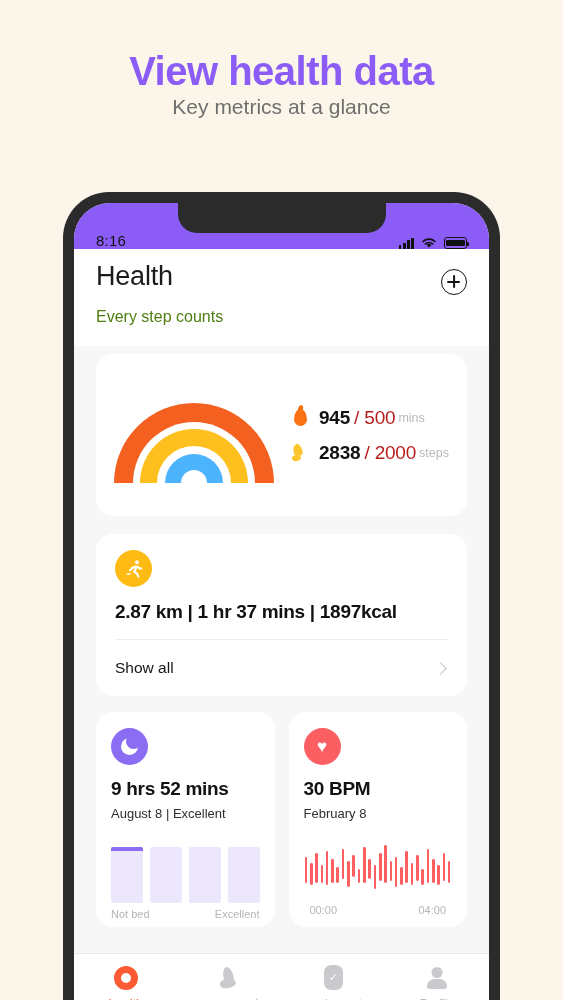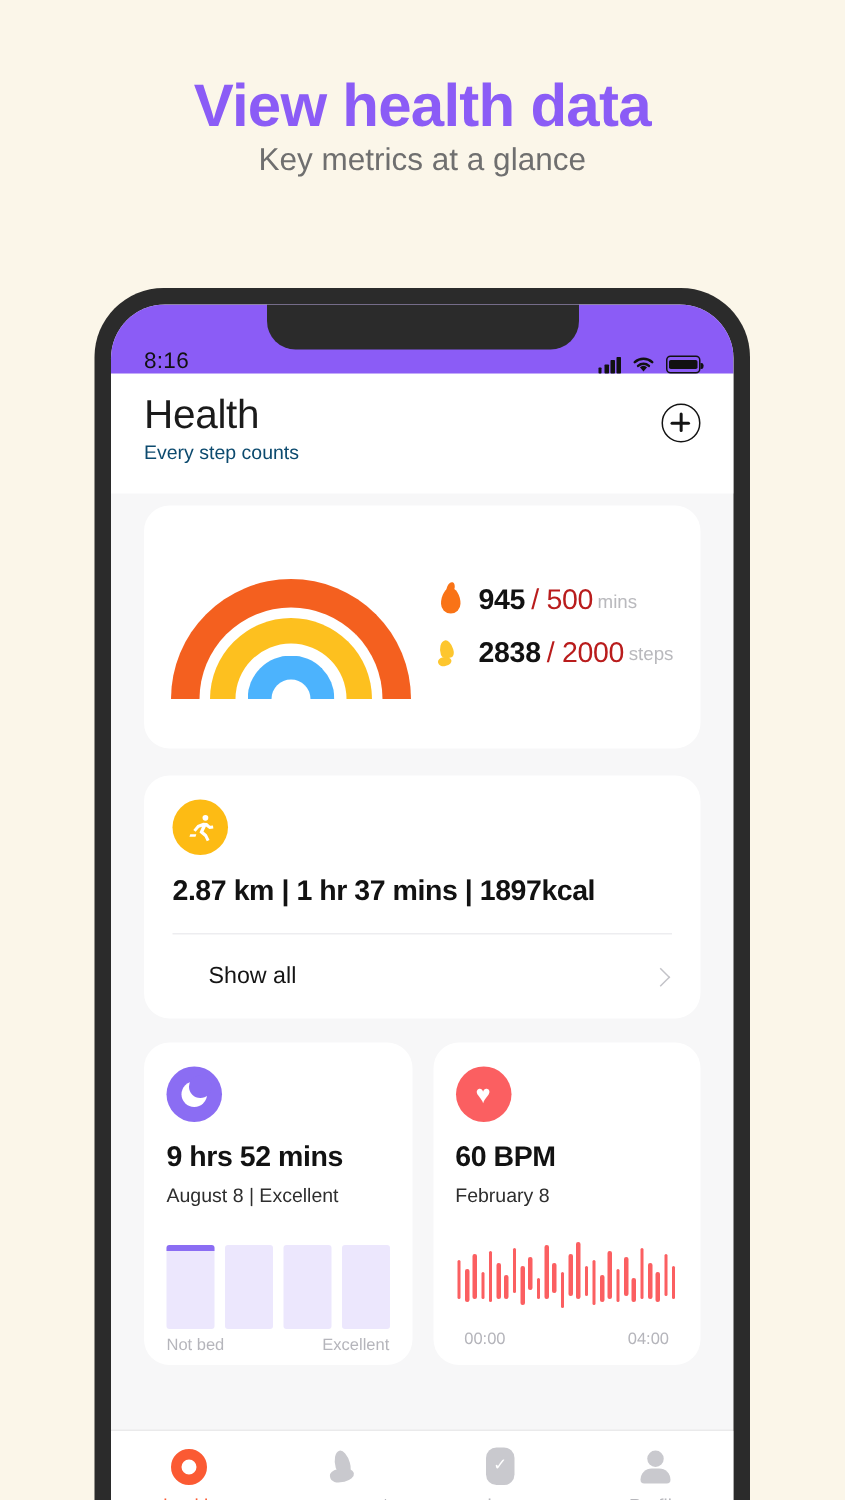--- a/index.html
+++ b/index.html
@@ -64,21 +64,21 @@
     width: 2px; height: 4.6px; background: #111; border-radius: 0 1.5px 1.5px 0;
   }
   .batt span { display: block; width: 100%; height: 100%; background: #111; border-radius: 1.2px; }
 
   
   .app-head {
     background: #fff; padding: 12px 22px 20px 22px;
     display: flex; align-items: flex-start; justify-content: space-between;
   }
   .app-title { font-size: 27px; color: #1b1b1b; font-weight: 400; letter-spacing: -0.2px; }
-  .app-sub { margin-top: 2px; font-size: 13px; color: #0c4a6e; }
+  .app-sub { margin-top: 16px; font-size: 16px; color: #4d7c0f; }
   .plus-btn {
     width: 26px; height: 26px; border: 1.6px solid #141414; border-radius: 50%;
     position: relative; margin-top: 8px; flex: none;
   }
   .plus-btn::before, .plus-btn::after {
     content: ""; position: absolute; background: #141414; border-radius: 1px;
   }
   .plus-btn::before { left: 50%; top: 5px; width: 1.8px; height: 13px; transform: translateX(-50%); }
   .plus-btn::after { top: 50%; left: 5px; height: 1.8px; width: 13px; transform: translateY(-50%); }
 
@@ -122,21 +122,21 @@
   .stat-unit { font-size: 12.5px; color: #b9b9bd; margin-left: 3px; }
 
   
   .run-card { margin-top: 18px; padding: 16px 19px 0 19px; }
   .run-ico { width: 37px; height: 37px; border-radius: 50%; background: #fdbb14;
     display: flex; align-items: center; justify-content: center; color: #fff; font-size: 20px; }
   .run-main { margin-top: 14px; font-size: 19px; font-weight: 700; color: #121212; letter-spacing: -0.3px; }
   .run-sub { margin-top: 6px; font-size: 13.5px; color: #2b2b2b; }
   .divider { margin-top: 16px; height: 1px; background: #ededf0; }
   .showall { height: 56px; display: flex; align-items: center; justify-content: space-between; }
-  .showall-label { font-size: 15.5px; color: #151515; margin-left: 24px; }
+  .showall-label { font-size: 15.5px; color: #151515; }
   .chev { width: 9px; height: 9px; border-right: 1.7px solid #c3c3c8;
     border-bottom: 1.7px solid #c3c3c8; transform: rotate(-45deg); margin-right: 3px; }
 
   
   .duo { margin-top: 16px; display: flex; gap: 14px; }
   .mini { flex: 1; background: #fff; border-radius: 17px; padding: 16px 15px 0 15px; height: 215px; overflow: hidden; }
   .mini-ico { width: 37px; height: 37px; border-radius: 50%; display: flex;
     align-items: center; justify-content: center; }
   .moon-bg { background: #8b6df3; }
   .moon { width: 17px; height: 17px; border-radius: 50%; background: #fff; position: relative; }
@@ -290,21 +290,21 @@
             <div class="sleep-axis">
               <span>Not bed</span>
               <span>Excellent</span>
             </div>
           </div>
 
           <div class="mini">
             <div class="mini-ico heart-bg">
               <span class="heart">♥</span>
             </div>
-            <div class="mini-val">60 BPM</div>
+            <div class="mini-val">30 BPM</div>
             <div class="mini-sub">February 8</div>
             <div class="hr-chart" id="hr-chart">
                 <div class="hr-bar" style="left: 0.785714%; top: 14px; height: 26px; background: rgb(251, 95, 97);"></div>
                 <div class="hr-bar" style="left: 4.35714%; top: 20px; height: 22px; background: rgb(251, 95, 97);"></div>
                 <div class="hr-bar" style="left: 7.92857%; top: 10px; height: 30px; background: rgb(251, 95, 97);"></div>
                 <div class="hr-bar" style="left: 11.5%; top: 22px; height: 18px; background: rgb(251, 95, 97);"></div>
                 <div class="hr-bar" style="left: 15.0714%; top: 8px; height: 34px; background: rgb(251, 95, 97);"></div>
                 <div class="hr-bar" style="left: 18.6429%; top: 16px; height: 24px; background: rgb(251, 95, 97);"></div>
                 <div class="hr-bar" style="left: 22.2143%; top: 24px; height: 16px; background: rgb(251, 95, 97);"></div>
                 <div class="hr-bar" style="left: 25.7857%; top: 6px; height: 30px; background: rgb(251, 95, 97);"></div>

